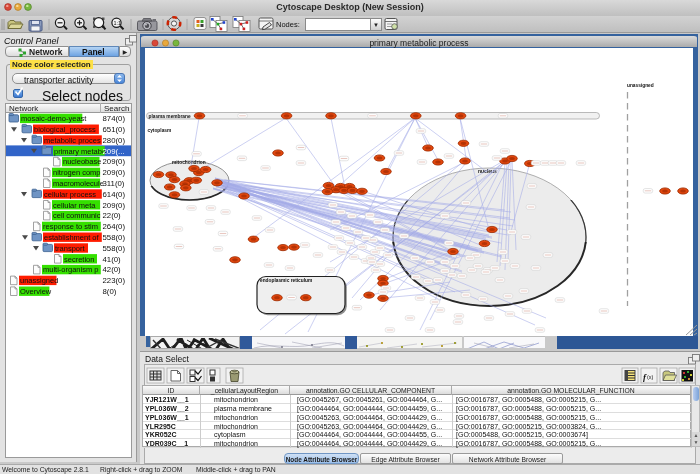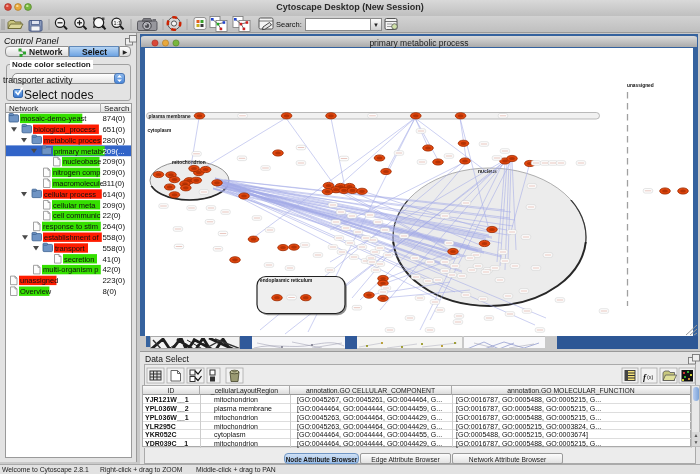--- a/index.html
+++ b/index.html
@@ -91,21 +91,21 @@
   <line x1="241" y1="8" x2="244" y2="13" stroke="#333" stroke-width="0.7"></line>
   <rect x="234" y="2" width="2.6" height="2.6" fill="#2244cc"></rect>
       <rect x="245.6" y="5.2" width="2.6" height="2.6" fill="#cc2222"></rect>
   <rect x="239.6" y="6.8" width="2.6" height="2.6" fill="#cc2222"></rect>
       <rect x="242.6" y="11.6" width="2.6" height="2.6" fill="#cc2222"></rect>
 
   <rect x="259" y="2" width="14" height="11" rx="1.5" fill="#f4f4f4" stroke="#555" stroke-width="1"></rect>
   <line x1="259" y1="5" x2="273" y2="5" stroke="#555" stroke-width="0.8"></line>
   <path d="M263 11 L269.5 6.5 L271.5 9 L265 13.2 L262.5 13.6 Z" fill="#e8e8e8" stroke="#333" stroke-width="0.9"></path>
 </svg>
-<div class="abs" style="left:276px;top:19.5px;font-size:7.5px;color:#111;">Search:</div>
+<div class="abs" style="left:276px;top:19.5px;font-size:7.5px;color:#111;">Nodes:</div>
 <div class="abs" style="left:305px;top:18px;width:66px;height:13px;background:#fff;border:1px solid #8a8a8a;"></div>
 <div class="abs" style="left:371px;top:18px;width:11px;height:13px;background:linear-gradient(#fdfdfd,#d0d0d0);border:1px solid #8a8a8a;border-left:none;font-size:6px;color:#222;text-align:center;line-height:13px;">▼</div>
 <svg class="abs" style="left:384px;top:17px" width="16" height="16">
   <rect x="1" y="1.5" width="12" height="11" rx="1.5" fill="#f4f4f4" stroke="#555" stroke-width="1"></rect>
   <line x1="1" y1="4.5" x2="13" y2="4.5" stroke="#555" stroke-width="0.8"></line>
   <line x1="3" y1="7" x2="8" y2="7" stroke="#888" stroke-width="0.8"></line>
   <line x1="3" y1="9.5" x2="8" y2="9.5" stroke="#888" stroke-width="0.8"></line>
   <circle cx="10.5" cy="9.5" r="2.8" fill="#cfe0a8" stroke="#555" stroke-width="0.8"></circle>
 </svg>
 
@@ -122,37 +122,37 @@
   <div class="abs" style="left:64px;top:0;width:50px;height:11px;background:linear-gradient(#b4d4f4,#6ea3e2);border:1px solid #6088b8;"></div>
   <div class="abs" style="left:114px;top:0;width:12px;height:11px;background:linear-gradient(#fdfdfd,#dcdcdc);border:1px solid #8f8f8f;border-radius:0 4px 4px 0;font-size:6px;text-align:center;line-height:11px;color:#222;">▶</div>
   <svg class="abs" style="left:13px;top:1.5px" width="9" height="9">
     <line x1="2" y1="2" x2="6" y2="5" stroke="#444" stroke-width="0.7"></line>
         <line x1="6" y1="5" x2="3" y2="8" stroke="#444" stroke-width="0.7"></line>
     <rect x="0.5" y="0.5" width="3" height="3" fill="#2fa32f"></rect>
         <rect x="5" y="3.5" width="3" height="3" fill="#2fa32f"></rect>
         <rect x="1.5" y="6" width="3" height="3" fill="#2fa32f"></rect>
   </svg>
   <div class="abs" style="left:24px;top:1px;font-size:8.5px;font-weight:bold;color:#222;">Network</div>
-  <div class="abs" style="left:77px;top:1px;font-size:8.5px;font-weight:bold;color:#111;">Select</div>
+  <div class="abs" style="left:77px;top:1px;font-size:8.5px;font-weight:bold;color:#111;">Panel</div>
 </div>
 
 <div class="abs" style="left:6px;top:64px;width:125px;height:37px;border:1px solid #a0a0a0;border-radius:3px;"></div>
-<div class="abs" style="left:10px;top:60px;background:#ffffff;padding:0 2px;font-size:8px;font-weight:bold;color:#222;">Node color selection</div>
+<div class="abs" style="left:10px;top:60px;background:#fde047;padding:0 2px;font-size:8px;font-weight:bold;color:#222;">Node color selection</div>
 <div class="abs" style="left:12px;top:73px;width:113px;height:11px;background:linear-gradient(#ffffff,#e4e4e4);border:1px solid #909090;border-radius:5px;"></div>
-<div class="abs" style="left:3px;top:74.5px;font-size:8.5px;color:#111;">transporter activity</div>
+<div class="abs" style="left:24px;top:74.5px;font-size:8.5px;color:#111;">transporter activity</div>
 <div class="abs" style="left:114px;top:73px;width:11px;height:11px;background:linear-gradient(#8cb8ec,#4a86d8);border:1px solid #4a76b4;border-radius:3px;"></div>
 <svg class="abs" style="left:114px;top:73px" width="11" height="11">
   <path d="M5.5 2 L8 4.5 L3 4.5 Z" fill="#fff"></path>
       <path d="M5.5 9 L8 6.5 L3 6.5 Z" fill="#fff"></path>
 </svg>
 <div class="abs" style="left:13px;top:88.5px;width:9.5px;height:9.5px;background:linear-gradient(#7fb2ec,#3b78d0);border:1px solid #3366aa;border-radius:2px;"></div>
 <svg class="abs" style="left:13px;top:85px" width="14" height="14">
   <path d="M2.5 6.5 L5 9.5 L9.5 2.5" fill="none" stroke="#fff" stroke-width="1.6"></path>
 </svg>
-<div class="abs" style="left:24px;top:88px;font-size:12px;color:#111;">Select nodes</div>
+<div class="abs" style="left:42px;top:88px;font-size:14px;color:#111;">Select nodes</div>
 
 <div class="abs" style="left:5px;top:103px;width:127px;height:355px;background:#fff;border:1px solid #9a9a9a;"></div>
 <div class="abs" style="left:5px;top:103px;width:127px;height:10px;background:linear-gradient(#fafafa,#dedede);border:1px solid #9a9a9a;"></div>
 <div class="abs" style="left:9px;top:104px;font-size:8px;color:#222;">Network</div>
 <div class="abs" style="left:104px;top:104px;font-size:8px;color:#222;">Search</div>
 <div class="abs" style="left:100px;top:103px;width:1px;height:10px;background:#b0b0b0;"></div>
 <svg class="abs" style="left:0;top:0" width="137" height="474">
       <rect x="9" y="114.8" width="9.5" height="7.2" rx="1" fill="#6f94c4" stroke="#3a5f8f" stroke-width="0.8"></rect>
       <rect x="9" y="113.6" width="4.5" height="2" rx="0.8" fill="#6f94c4" stroke="#3a5f8f" stroke-width="0.8"></rect>
       <rect x="20" y="113.7" width="62.3" height="9.4" fill="#35e000"></rect>

